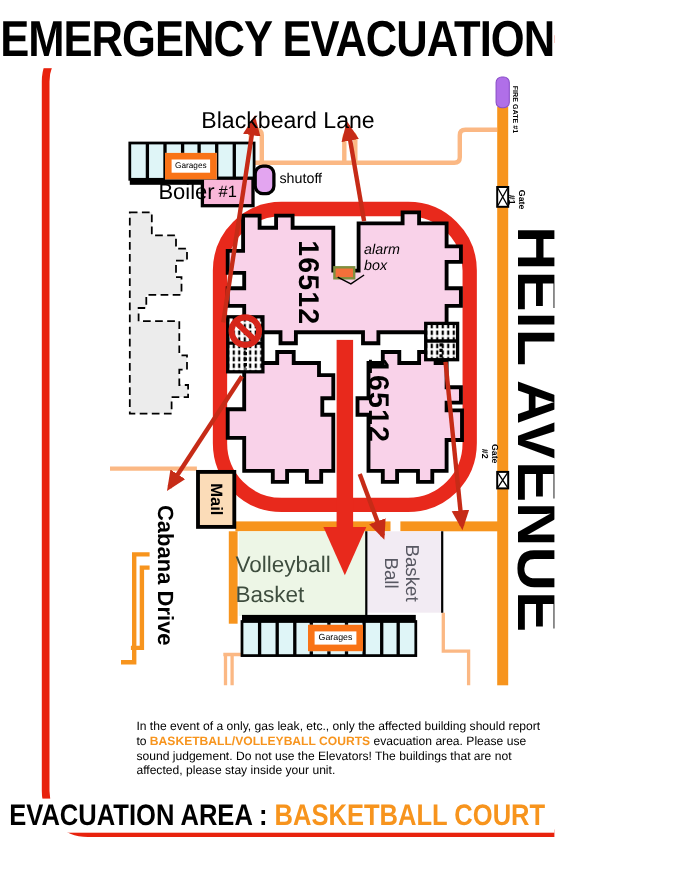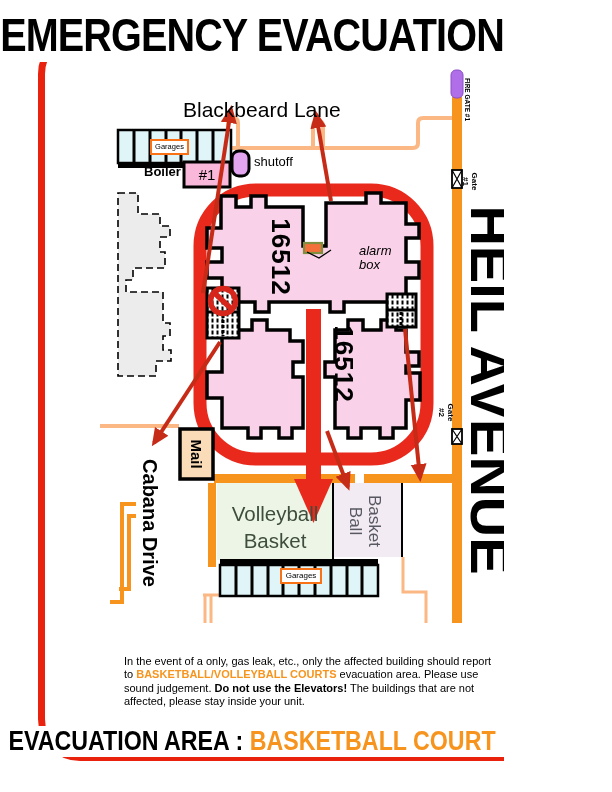--- a/index.html
+++ b/index.html
@@ -17,39 +17,39 @@
                 white-space:nowrap;line-height:44px;text-align:center;transform:rotate(90deg);}
   #street-left{left:72px;top:510px;width:156px;height:26px;font-size:20px;font-weight:bold;
                line-height:26px;text-align:center;transform:rotate(90deg);}
   .bldg-num{width:88px;height:28px;font-size:26px;font-weight:bold;letter-spacing:1px;
             line-height:28px;text-align:center;transform:rotate(90deg);}
   #num-upper{left:237px;top:243px;}
   #num-lower{left:300px;top:350px;}
   #mail-label{left:170px;top:444px;width:52px;height:20px;font-size:15px;font-weight:bold;
               line-height:20px;text-align:center;transform:rotate(90deg);}
   #volleyball-label{left:214px;top:500px;width:122px;font-size:20.5px;line-height:27px;
-                    text-align:center;color:#3E4D3E;}
+                    color:#3E4D3E;}
   #basketball-label{left:322px;top:501px;width:84px;height:40px;font-size:17px;line-height:19px;
                     text-align:center;color:#585862;transform:rotate(90deg);}
   .gate-label{width:30px;height:17px;font-size:8px;font-weight:bold;line-height:8.5px;
               text-align:center;transform:rotate(90deg);}
   #gate1-label{left:454px;top:173px;}
   #gate2-label{left:430px;top:404px;}
   #firegate-label{left:440px;top:95px;width:55px;height:9px;font-size:6.5px;font-weight:bold;
                   line-height:9px;white-space:nowrap;text-align:center;transform:rotate(90deg);}
-  #boiler-label{left:144px;top:164px;font-size:13px;font-weight:bold;}
+  #boiler-label{left:144px;top:164px;font-size:20px;}
   #boiler-num{left:184px;top:162px;width:46px;height:25px;font-size:15px;line-height:25px;text-align:center;}
   #shutoff-label{left:254px;top:154px;font-size:13px;}
-  #alarm-label{left:331px;top:244px;font-size:13px;line-height:13.5px;font-style:italic;margin-left:28px;}
-  .garage-label{font-size:7.5px;line-height:12px;text-align:center;background:#fff;border:2px solid #f97316;}
+  #alarm-label{left:331px;top:220px;font-size:13px;line-height:13.5px;font-style:italic;}
+  .garage-label{font-size:7.5px;line-height:12px;text-align:center;background:#fff;border:6px solid #f97316;}
   #garages-top-label{left:150px;top:139px;width:35px;height:12px;}
   #garages-bottom-label{left:280px;top:568px;width:38px;height:12px;font-size:8px;}
   #notice{left:124px;top:655px;width:378px;font-size:11px;line-height:13.4px;}
   #notice .hl{color:#F7941D;font-weight:bold;text-align:center;}
-  #notice .em{font-weight:bold;}
+  #notice .em{font-weight:normal;}
 </style>
 </head>
 <body>
 
 <div id="page">
 
   <div class="abs" id="border-rect"></div>
 
   <svg class="abs" style="left:0;top:0" width="612" height="792" viewBox="0 0 612 792">
     <defs>

